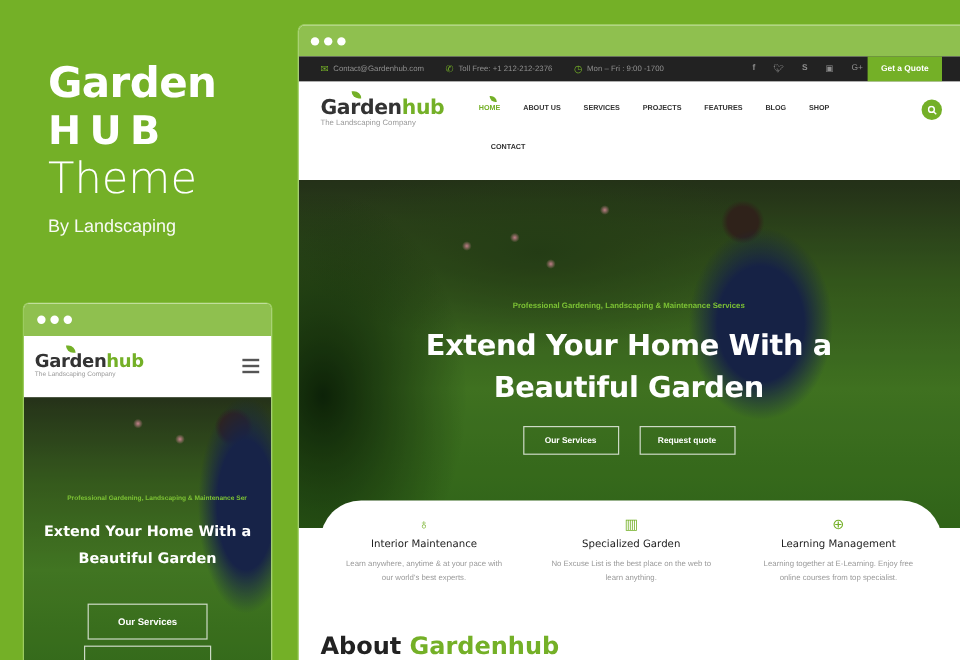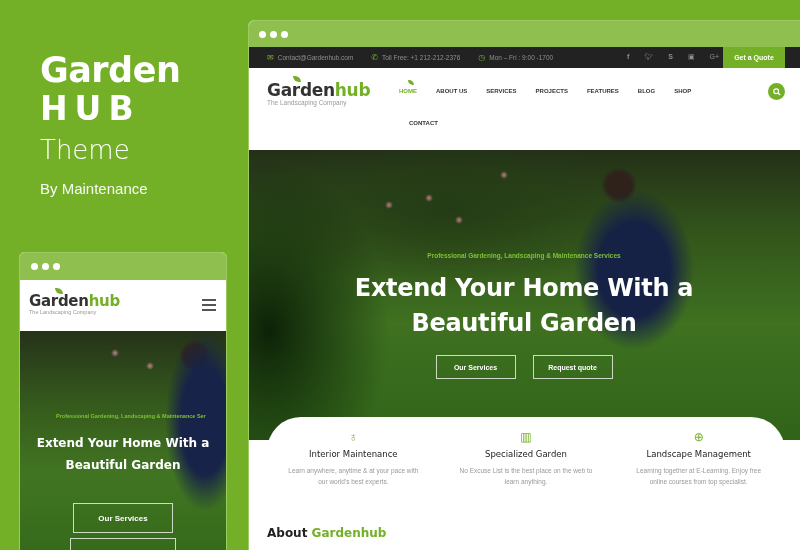--- a/index.html
+++ b/index.html
@@ -3,21 +3,21 @@
 <meta charset="utf-8">
 <style>
   * { box-sizing: border-box; margin: 0; padding: 0; }
   html, body { width: 800px; height: 550px; overflow: hidden; }
   body { background: #74b027; font-family: "Liberation Sans", sans-serif; position: relative; }
 
   
   .promo { position: absolute; left: 40px; top: 50px; color: #fff; }
   .promo .t1 { font-family: "DejaVu Sans", sans-serif; font-weight: bold; font-size: 35px; line-height: 40px; letter-spacing: -0.5px; }
   .promo .t2 { font-family: "DejaVu Sans", sans-serif; font-weight: bold; font-size: 33px; line-height: 38px; letter-spacing: 7px; }
-  .promo .t3 { font-family: "DejaVu Sans", sans-serif; font-weight: 300; font-size: 26px; line-height: 40px; margin-top: 2px; }
+  .promo .t3 { font-family: "DejaVu Sans", sans-serif; font-weight: 300; font-size: 36px; line-height: 40px; margin-top: 2px; }
   .promo .t4 { font-size: 15px; margin-top: 10px; opacity: .95; }
 
   
   .win { position: absolute; background: #fff; overflow: hidden; border: 1px solid #9ccc60; }
   .win .bar { background: #8fc04f; height: 26px; display: flex; align-items: center; padding-left: 10px; gap: 4px; }
   .dot { width: 7px; height: 7px; border-radius: 50%; background: #fff; }
 
   
   .desk { left: 248px; top: 20px; width: 560px; height: 540px; border-radius: 6px 0 0 0; }
   .topbar { background: #222; height: 21px; display: flex; align-items: center; font-size: 6.5px; color: #8f8f8f; position: relative; }
@@ -58,21 +58,21 @@
   .hero h1 { color: #fff; font-family: "DejaVu Sans", sans-serif; font-weight: bold; font-size: 24px; line-height: 35px; margin-top: 12px; letter-spacing: -0.3px; }
   .hero .btns { display: flex; justify-content: center; gap: 17px; margin-top: 14px; }
   .hero .hbtn { width: 80px; height: 24px; border: 1px solid rgba(255,255,255,.75); color: #fff; font-size: 7px; font-weight: bold; display: flex; align-items: center; justify-content: center; }
 
   .features { position: absolute; left: 18px; top: 396px; width: 518px; height: 80px; background: #fff; border-radius: 34px 34px 0 0; display: flex; z-index: 3; }
   .feat { flex: 1; text-align: center; padding-top: 13px; }
   .feat .ic { color: #74b027; font-size: 12px; height: 16px; }
   .feat .ft { font-family: "DejaVu Sans", sans-serif; font-size: 8.5px; color: #222; margin-top: 3px; }
   .feat .fd { font-size: 6.5px; color: #999; line-height: 11px; margin-top: 6px; }
 
-  .about { position: absolute; left: 18px; top: 505px; font-family: "DejaVu Sans", sans-serif; font-weight: bold; font-size: 12px; color: #222; }
+  .about { position: absolute; left: 18px; top: 505px; font-family: "DejaVu Sans", sans-serif; font-weight: bold; font-size: 20px; color: #222; }
   .about span { color: #74b027; }
 
   
   .mob { left: 19px; top: 252px; width: 208px; height: 310px; border-radius: 5px 5px 0 0; }
   .mob .bar { height: 27px; padding-left: 11px; }
   .mhead { height: 51px; position: relative; background: #fff; }
   .mhead .logo { left: 9px; top: 12px; }
   .burger { position: absolute; right: 10px; top: 19px; width: 14px; }
   .burger i { display: block; height: 2px; background: #555; margin-bottom: 3px; }
   .mhero { position: relative; height: 240px; overflow: hidden;
@@ -91,21 +91,21 @@
   .mhero .b1 { margin-top: 27px; }
   .mhero .b2 { margin-top: 5px; width: 106px; }
 </style>
 </head>
 <body>
 
 <div class="promo">
   <div class="t1">Garden</div>
   <div class="t2">HUB</div>
   <div class="t3">Theme</div>
-  <div class="t4">By Maintenance</div>
+  <div class="t4">By Landscaping</div>
 </div>
 
 <div class="win desk">
   <div class="bar">
     <span class="dot"></span>
     <span class="dot"></span>
     <span class="dot"></span>
   </div>
 
   <div class="topbar">
@@ -178,21 +178,21 @@
       <div class="ft">Interior Maintenance</div>
       <div class="fd"><span>Learn anywhere, anytime &amp; at your pace with</span><br><span>our world's best experts.</span></div>
     </div>
     <div class="feat">
       <div class="ic">▥</div>
       <div class="ft">Specialized Garden</div>
       <div class="fd"><span>No Excuse List is the best place on the web to</span><br><span>learn anything.</span></div>
     </div>
     <div class="feat">
       <div class="ic">⊕</div>
-      <div class="ft">Landscape Management</div>
+      <div class="ft">Learning Management</div>
       <div class="fd"><span>Learning together at E-Learning. Enjoy free</span><br><span>online courses from top specialist.</span></div>
     </div>
   </div>
 
   <div class="about">
     <span style="color:#222">About</span>
     <span>Gardenhub</span>
   </div>
 </div>
 

